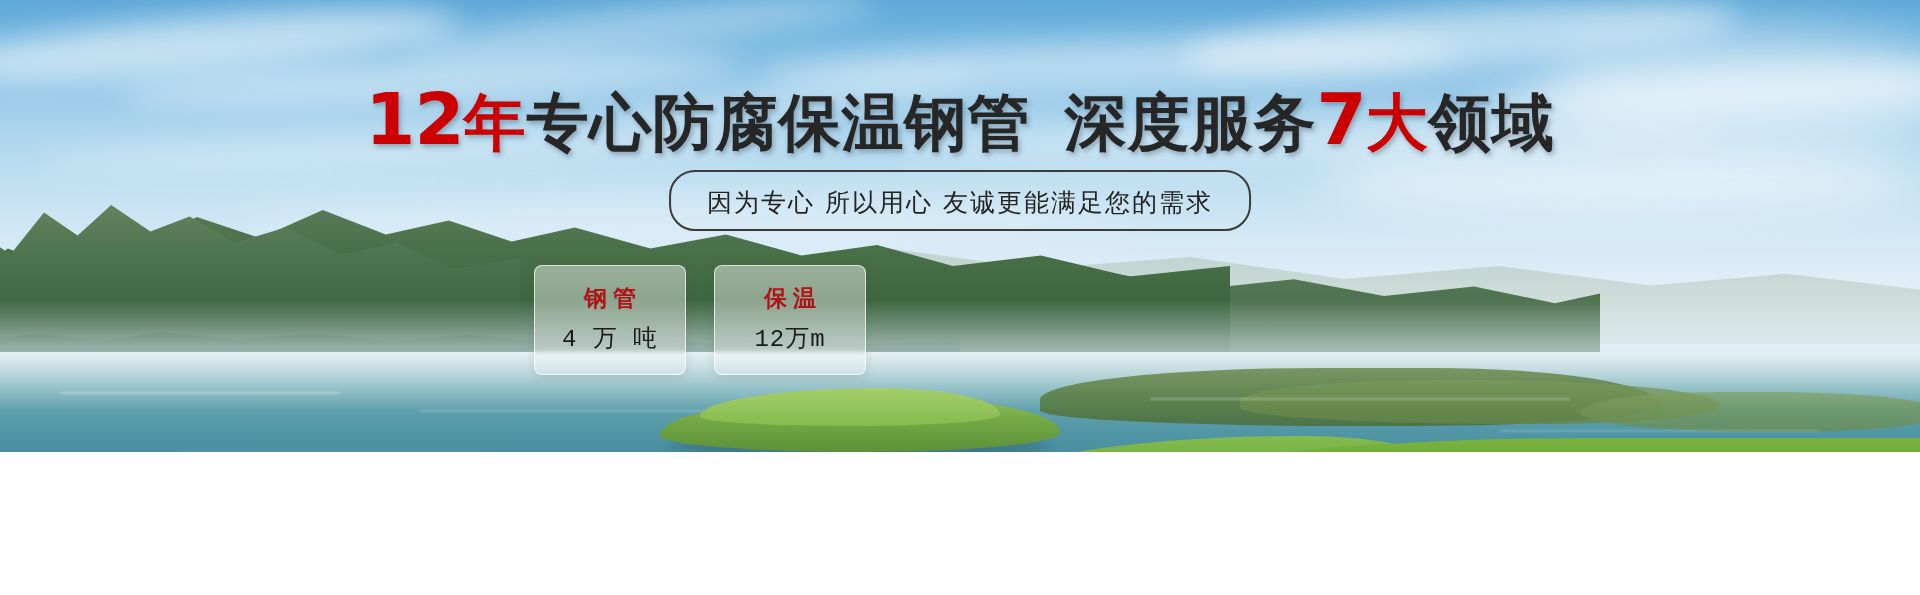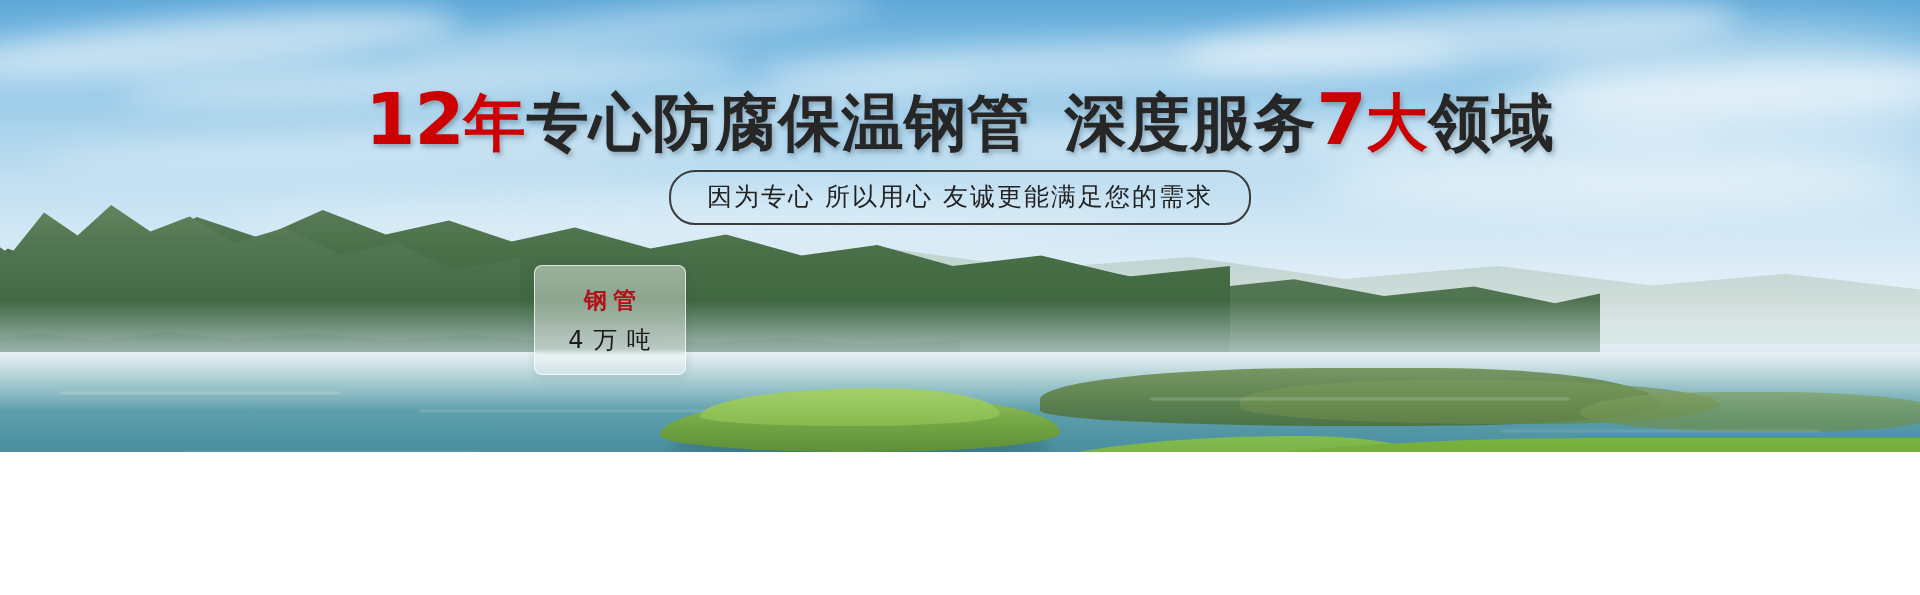--- a/index.html
+++ b/index.html
@@ -193,35 +193,35 @@
     font-size:72px;
     font-family:"DejaVu Sans","Liberation Sans",sans-serif;
     font-weight:bold;
     letter-spacing:-1px;
   }
   .hl-gap{display:inline-block;width:34px;}
 
   
   .pill{
     position:absolute;left:50%;top:170px;transform:translateX(-50%);
-    padding:9px 36px 11px;
+    padding:15px 36px 11px;
     border:2px solid #3b3b3b;
     border-radius:26px;
     font-size:25px;line-height:1.25;
     color:#232323;
     letter-spacing:2px;
     white-space:nowrap;
     background:transparent;
     text-align:center;
   }
 
   
   .cards{
     position:absolute;left:534px;top:265px;
-    display:flex;align-items:flex-end;gap:28px;
+    display:flex;align-items:flex-end;gap:28px;font-family:Liberation Mono, monospace;
   }
   .card{
     width:150px;height:108px;
     border-radius:8px;
     background:linear-gradient(to bottom,rgba(255,255,255,.46),rgba(255,255,255,.30));
     border:1px solid rgba(255,255,255,.72);
     box-shadow:0 2px 10px rgba(40,70,80,.14);
     display:flex;flex-direction:column;align-items:center;justify-content:center;
     gap:16px;
     backdrop-filter:blur(2px);
@@ -292,16 +292,22 @@
   <div class="cards">
 
     <div class="card">
       <div class="card-title">钢管</div>
       <div class="card-value">
         <span>4 万 吨</span>
       </div>
     </div>
 
 
+    <div class="card">
+      <div class="card-title">保温</div>
+      <div class="card-value">
+        <span>12万m</span>
+      </div>
+    </div>
 
   </div>
 
 </div>
 
 </body></html>

